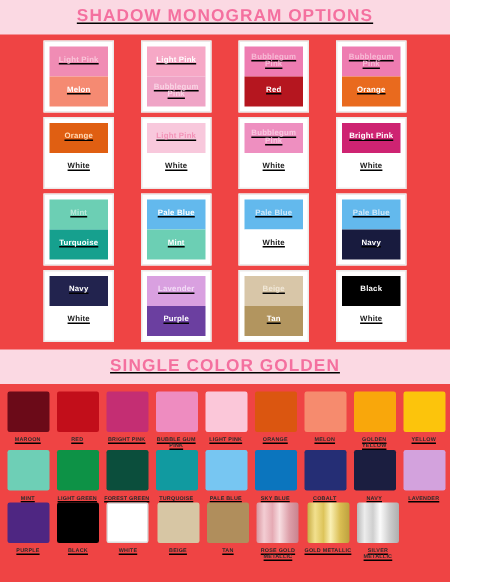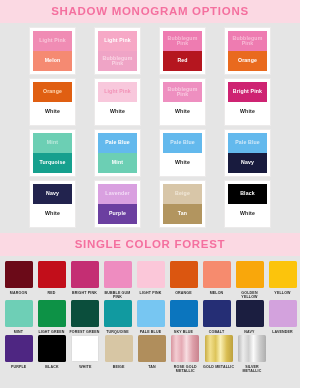--- a/index.html
+++ b/index.html
@@ -2,21 +2,21 @@
 <html><head>
 <meta charset="utf-8">
 <style>
   * { box-sizing: border-box; margin: 0; padding: 0; }
   html, body {
     width: 300px; height: 388px;
     background: #ffffff;
     font-family: "Liberation Sans", sans-serif;
     overflow: hidden;
   }
-  .page { width: 300px; height: 388px; position: relative; background:#e5e5e5; }
+  .page { width: 300px; height: 388px; position: relative; background:#ef4444;text-decoration:underline; }
 
   
   .band {
     width: 100%;
     background: #fbd9e3;
     text-align: center;
     padding: 5px 0 6px;
   }
   .band-title {
     color: #f4709f;
@@ -227,21 +227,21 @@
             <span style="color: rgb(255, 255, 255);">Black</span>
           </div>
           <div class="shadow-half" style="background: rgb(255, 255, 255);">
             <span style="color: rgb(26, 26, 26);">White</span>
           </div>
         </div>
       </div>
     </div>
 
   <div class="band">
-    <div class="band-title">SINGLE COLOR FOREST</div>
+    <div class="band-title">SINGLE COLOR GOLDEN</div>
   </div>
 
   <div class="single-section" id="single-grid">
       <div class="single-row">
         <div class="single-cell">
           <div class="chip" style="background: rgb(107, 10, 24);"></div>
           <div class="chip-label">MAROON</div>
         </div>
         <div class="single-cell">
           <div class="chip" style="background: rgb(194, 14, 26);"></div>

